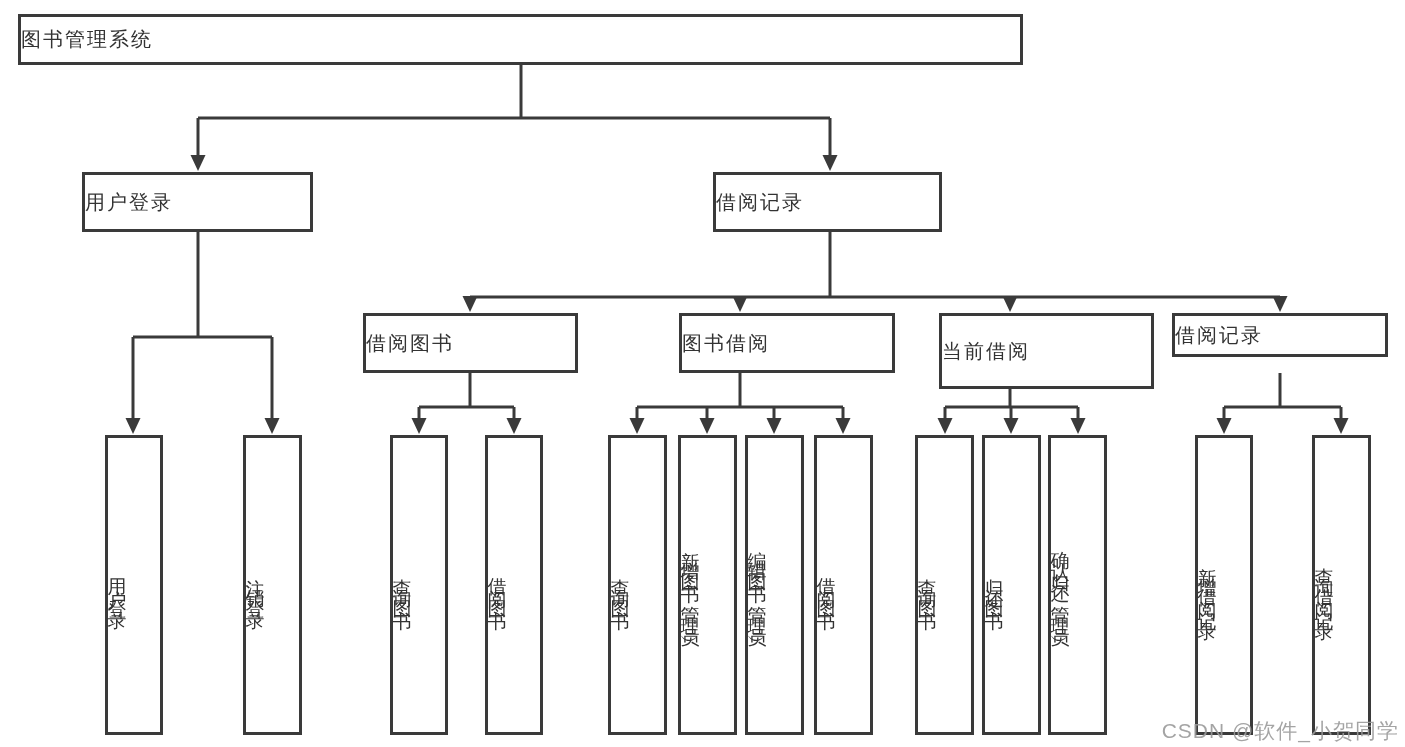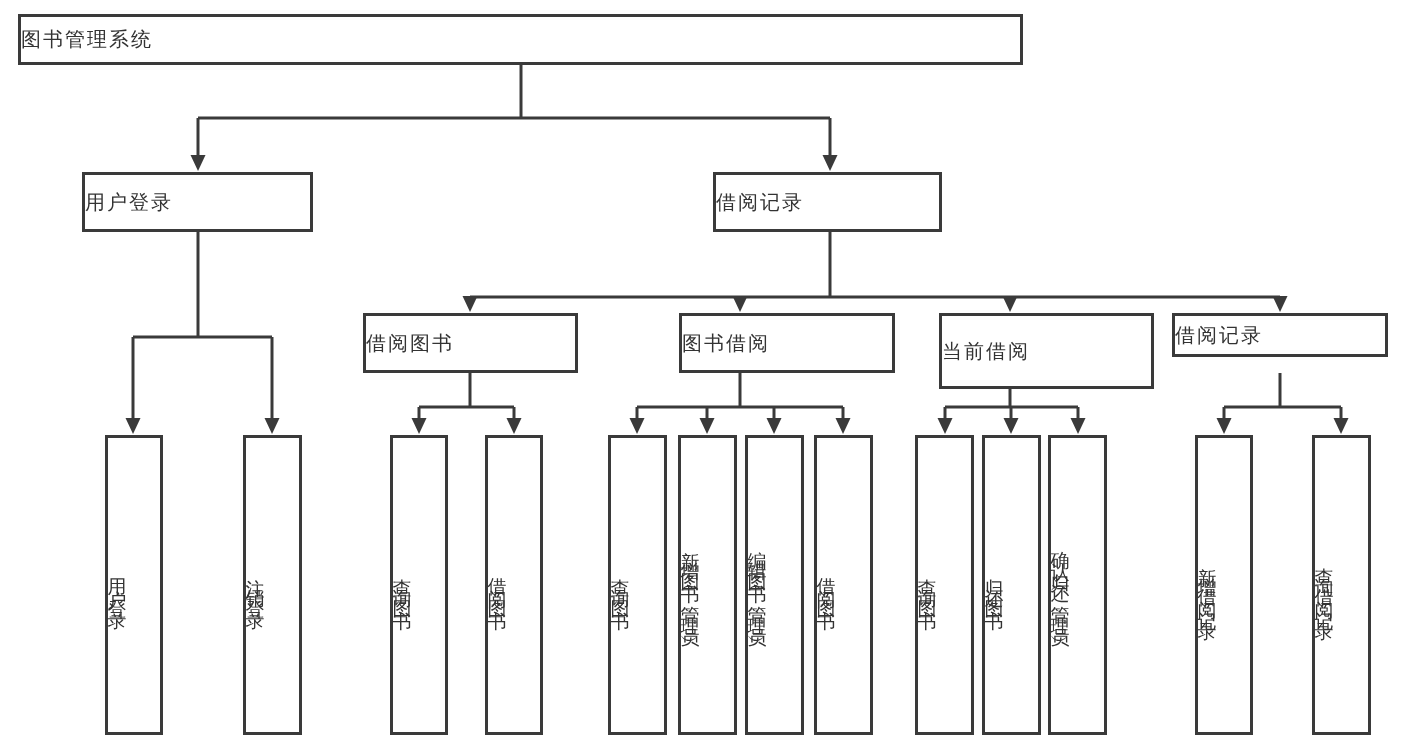--- a/index.html
+++ b/index.html
@@ -134,13 +134,14 @@
       <div class="node vertical" style="left: 1048px; top: 435px; width: 59px; height: 300px;">
         <span class="lbl">确认归还（管理员）</span>
       </div>
       <div class="node vertical" style="left: 1195px; top: 435px; width: 58px; height: 300px;">
         <span class="lbl">新增借阅记录</span>
       </div>
       <div class="node vertical" style="left: 1312px; top: 435px; width: 59px; height: 300px;">
         <span class="lbl">查询借阅记录</span>
       </div>
     </div>
+  <div id="watermark">CSDN @软件_小贺同学</div>
 </div>
 
 </body></html>

